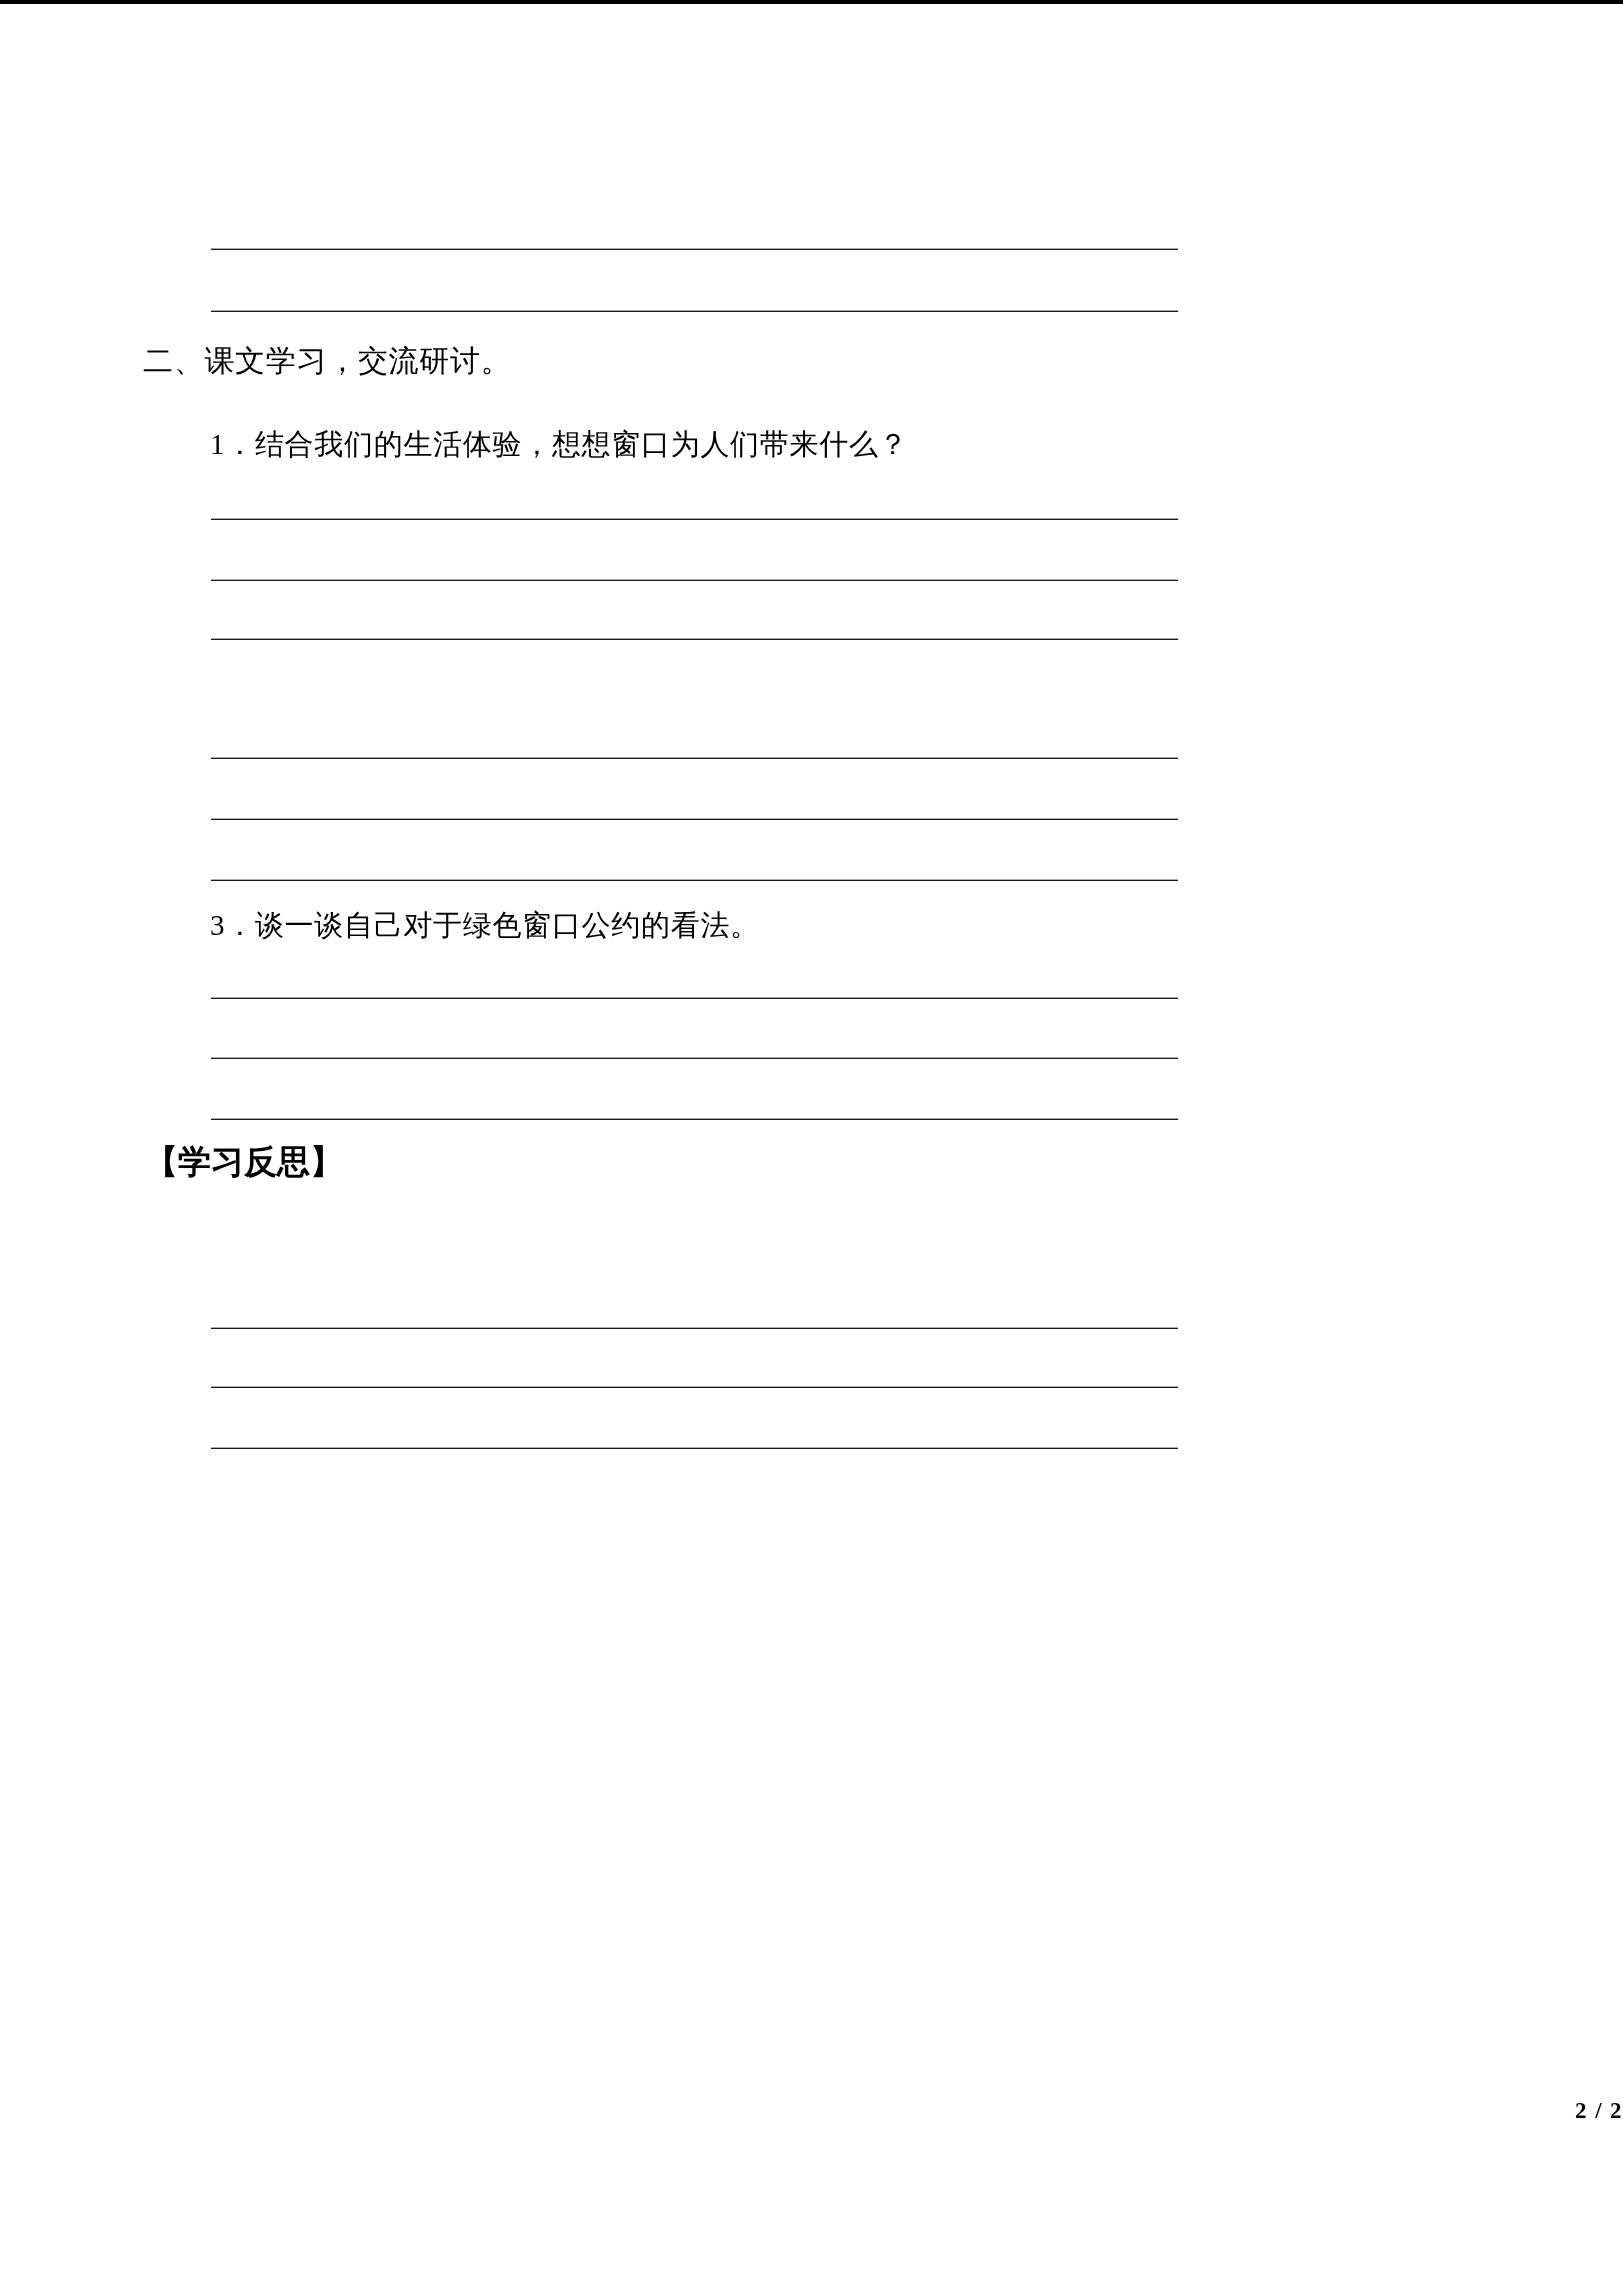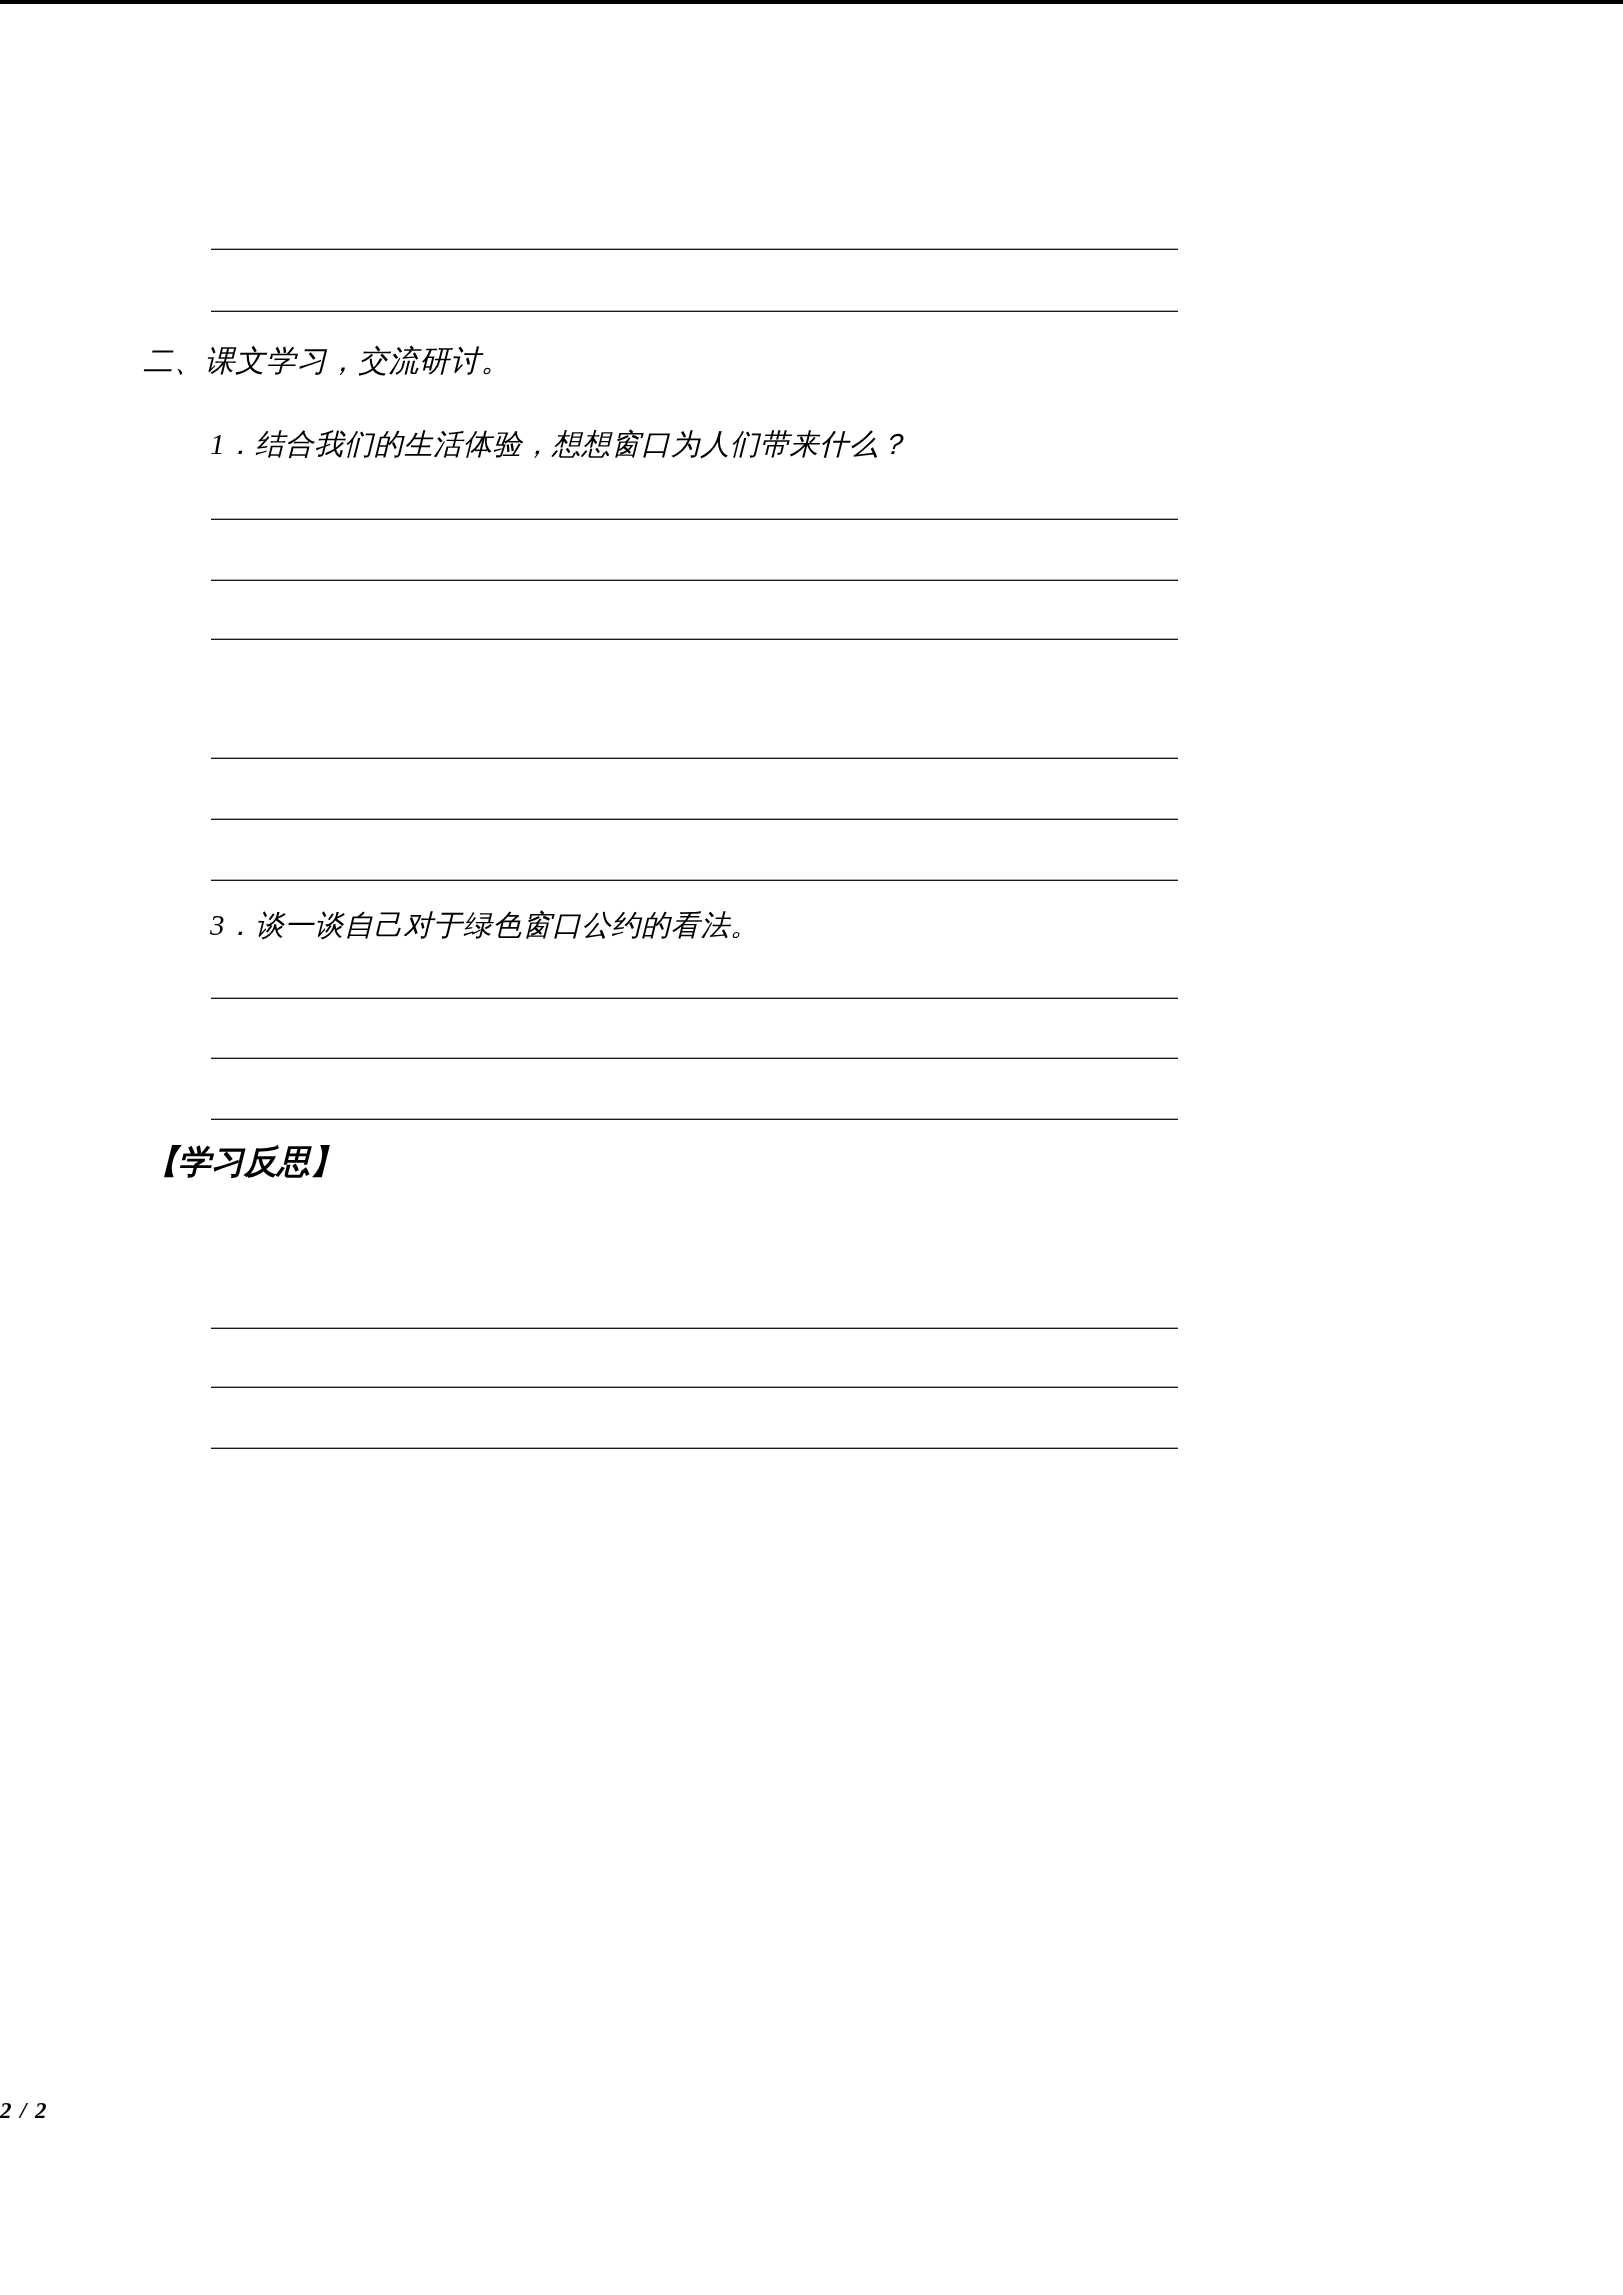--- a/index.html
+++ b/index.html
@@ -1,15 +1,15 @@
 <!DOCTYPE html>
 <html style="font-size:11px"><head>
 <meta charset="utf-8">
 <style>
-  * { margin: 0; padding: 0; box-sizing: border-box; font-style: italic; }
+  * { margin: 0; padding: 0; box-sizing: border-box; }
   html, body { background: #ffffff; }
   body {
     font-family: "Liberation Serif", "DejaVu Serif", serif;
     color: #000000;
   }
   .page {
     position: relative;
     width: 1623px;
     height: 2295px;
     background: #ffffff;
@@ -51,21 +51,21 @@
     font-weight: bold;
     line-height: 1.1;
     white-space: nowrap;
     text-align: right;
   }
   .footer-pageno {
     position: absolute;
     left: 0;
     top: 2098px;
     width: 1623px;
-    text-align: left;
+    text-align: right;
     font-size: 23px;
     font-weight: bold;
     letter-spacing: 1.4px;
   }
 </style>
 </head>
 <body>
 
 <div class="page">
 

